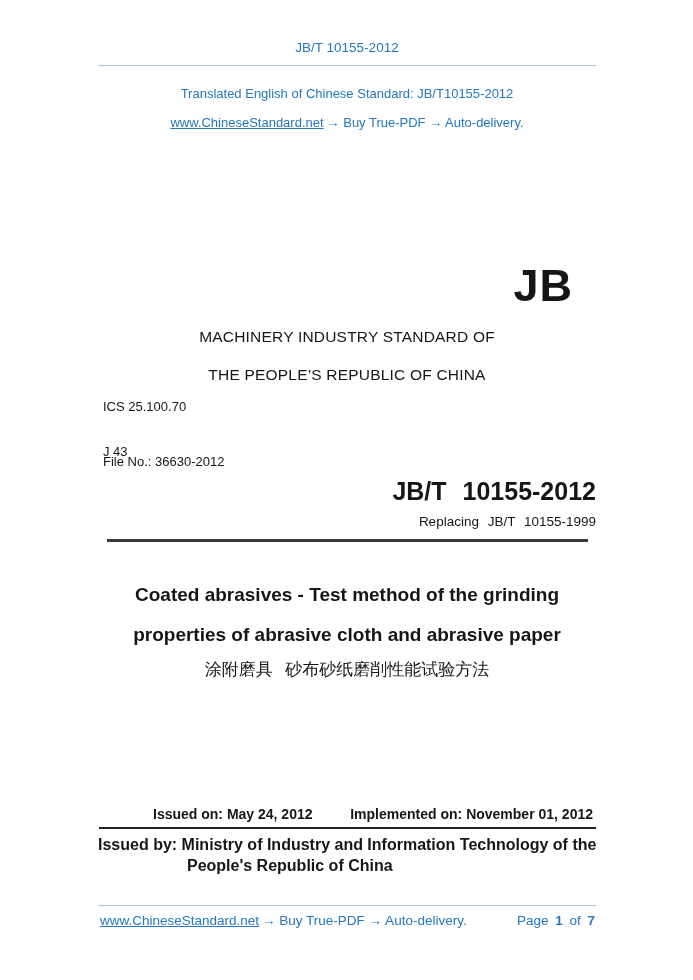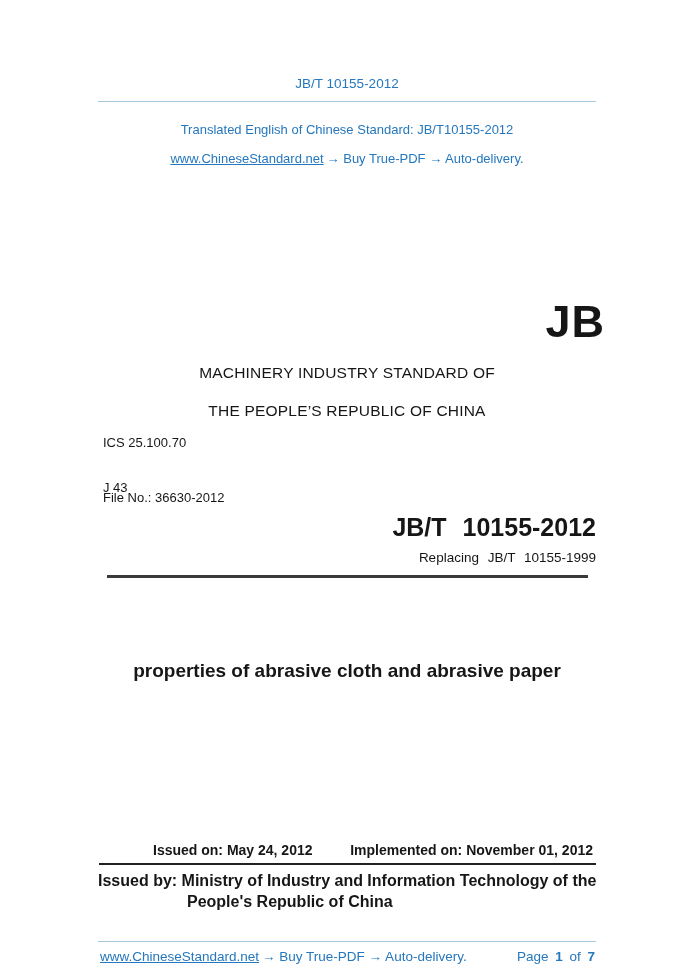--- a/index.html
+++ b/index.html
@@ -8,36 +8,36 @@
     width: 693px; height: 980px;
     font-family: "Liberation Sans", "DejaVu Sans", sans-serif;
     color: #161616;
   }
   .page {
     position: relative;
     width: 693px; height: 980px;
     background: #ffffff;
     overflow: hidden;
   }
-  .abs { position: absolute; margin-top: 36px; }
+  .abs { position: absolute; }
   .blue { color: #2577BE; }
   .centered { left: 98px; width: 498px; text-align: center; }
   .rule-blue { height: 1px; background: #A5C8DF; }
   .rule-dark { background: #3a3a3a; }
   .underline { text-decoration: underline; }
   .bold { font-weight: bold; }
 
   #doc-code { top: 40px; font-size: 13.5px; }
   #rule-top { top: 65px; left: 98px; width: 498px; }
   #translated-line { top: 86px; font-size: 13px; }
   #buy-header-line { top: 115px; font-size: 13px; }
   #buy-header-line .rest { margin-left: 3px; }
   #sales-line { top: 140px; font-size: 13px; }
 
-  #jb-logo { top: 263px; right: 88px; font-size: 45px; font-weight: bold; line-height: 1; letter-spacing: 1px; }
+  #jb-logo { top: 263px; right: 120px; font-size: 45px; font-weight: bold; line-height: 1; letter-spacing: 1px; }
   #org-line1 { top: 328px; font-size: 15.5px; letter-spacing: 0.2px; }
   #org-line2 { top: 366px; font-size: 15.5px; letter-spacing: 0.2px; }
 
   #ics-line { top: 399px; left: 103px; font-size: 13px; }
   #class-line { top: 444px; left: 103px; font-size: 13px; }
   #fileno-line { top: 454px; left: 103px; font-size: 13px; }
 
   #standard-no { top: 477px; right: 97px; font-size: 25px; font-weight: bold; word-spacing: 9px; }
   #replacing-line { top: 514px; right: 97px; font-size: 13.5px; word-spacing: 5px; }
   #main-rule { top: 539px; left: 107px; width: 481px; height: 3px; }
@@ -80,21 +80,23 @@
 
   <div id="ics-line" class="abs">ICS 25.100.70</div>
   <div id="class-line" class="abs">J 43</div>
   <div id="fileno-line" class="abs">File No.: 36630-2012</div>
 
   <div id="standard-no" class="abs">JB/T 10155-2012</div>
   <div id="replacing-line" class="abs">Replacing JB/T 10155-1999</div>
 
   <div id="main-rule" class="abs rule-dark"></div>
 
+  <div id="title-line1" class="abs centered">Coated abrasives - Test method of the grinding</div>
   <div id="title-line2" class="abs centered">properties of abrasive cloth and abrasive paper</div>
+  <div id="title-zh" class="abs centered">涂附磨具 砂布砂纸磨削性能试验方法</div>
 
   <div id="issued-row" class="abs">
     <span>Issued on: May 24, 2012</span>
     <span>Implemented on: November 01, 2012</span>
   </div>
 
   <div id="issued-rule" class="abs"></div>
 
   <div id="issued-by" class="abs">
     <div class="jline">Issued by: Ministry of Industry and Information Technology of the</div>

